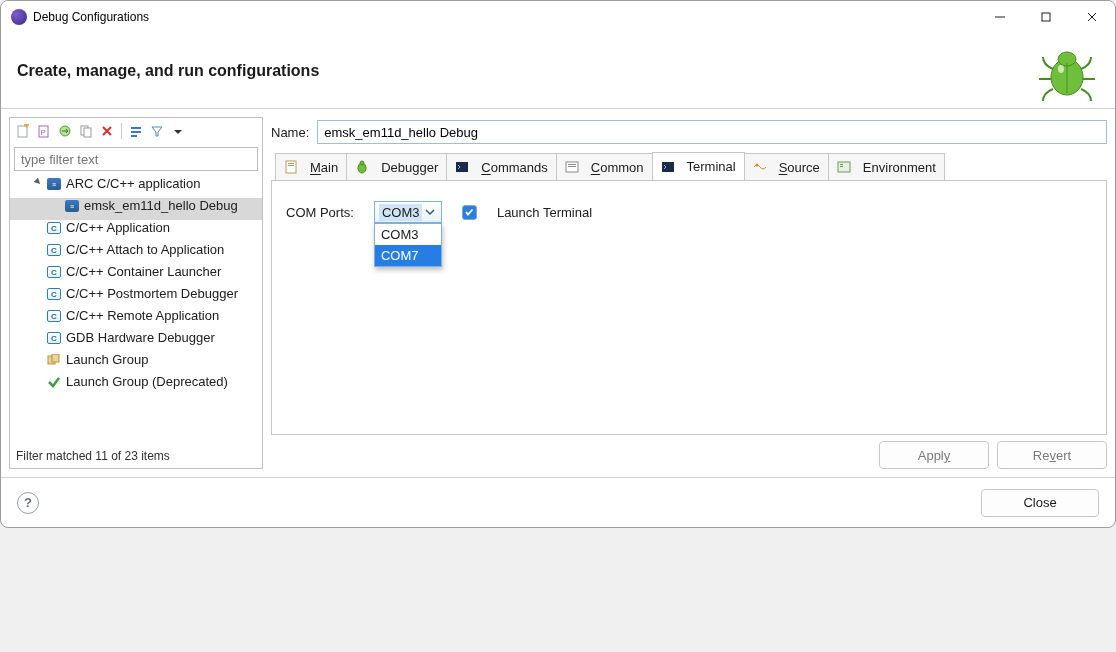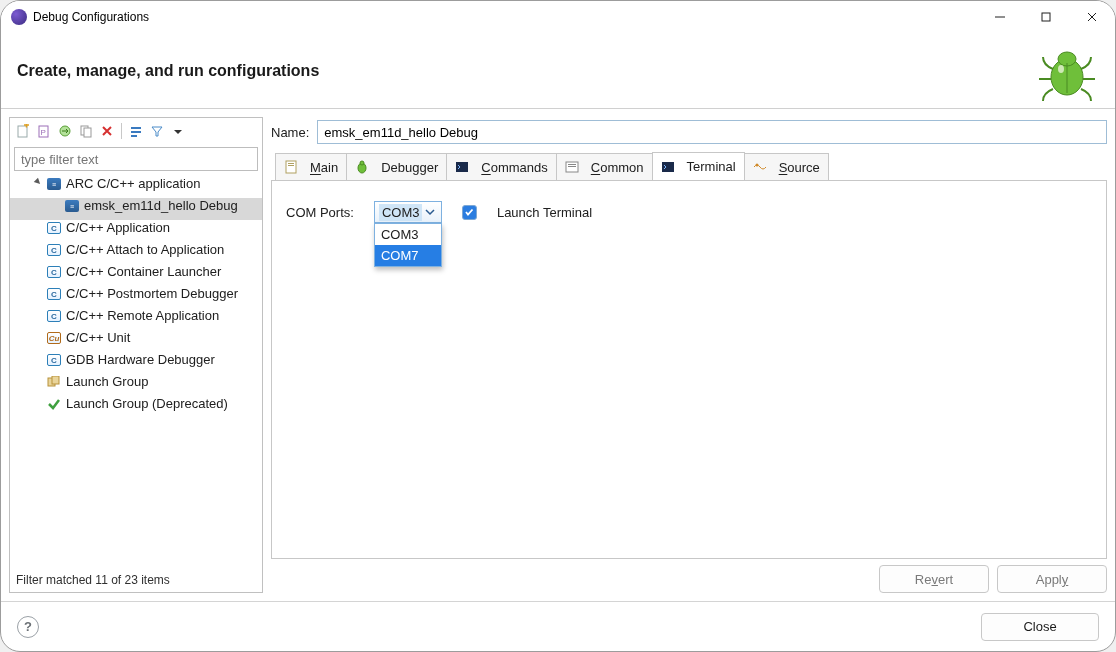--- a/index.html
+++ b/index.html
@@ -1,17 +1,17 @@
 <!DOCTYPE html>
 <html><head>
 <meta charset="utf-8">
 <style>
   *{box-sizing:border-box;}
   html,body{margin:0;padding:0;font-family:"Segoe UI",Tahoma,sans-serif;font-size:13px;color:#202020;background:#f0f0f0;}
-  .window{width:1116px;height:652px;border:1px solid #9c9c9c;border-radius:20px;background:#fff;display:flex;flex-direction:column;overflow:hidden;}
+  .window{width:1116px;height:528px;border:1px solid #9c9c9c;border-radius:8px;background:#fff;display:flex;flex-direction:column;overflow:hidden;}
   
   .titlebar{height:32px;display:flex;align-items:center;padding:0 0 0 10px;background:#fff;flex:none;}
   .titlebar .eclipse-icon{width:16px;height:16px;border-radius:50%;background:radial-gradient(circle at 5px 5px,#7c5bd2,#3a2b80);margin-right:6px;}
   .titlebar .title{font-size:12px;color:#000;}
   .titlebar .spacer{flex:1;}
   .winbtn{width:46px;height:32px;display:flex;align-items:center;justify-content:center;color:#202020;}
   .winbtn svg{width:10px;height:10px;}
   
   .header-band{height:76px;border-bottom:1px solid #d0d0d0;display:flex;align-items:center;padding:0 16px;position:relative;}
   .header-band .heading{font-size:16px;font-weight:700;color:#1a1a1a;}
@@ -212,27 +212,20 @@
           <div class="tree-row level1">
             <span class="caret"></span>
             <span class="icon">
               <span class="ic-c">C</span>
             </span>
             <span>C/C++ Remote Application</span>
           </div>
           <div class="tree-row level1">
             <span class="caret"></span>
             <span class="icon">
-              <span class="ic-c" style="color:#b06a1a;border-color:#b06a1a;font-style:italic">Cu</span>
-            </span>
-            <span>C/C++ Unit</span>
-          </div>
-          <div class="tree-row level1">
-            <span class="caret"></span>
-            <span class="icon">
               <span class="ic-c">C</span>
             </span>
             <span>GDB Hardware Debugger</span>
           </div>
           <div class="tree-row level1">
             <span class="caret"></span>
             <span class="icon">
               <svg width="14" height="12">
                 <rect x="1" y="2" width="7" height="8" fill="#e9d49a" stroke="#b8923a"></rect>
                 <rect x="5" y="0" width="7" height="8" fill="#e9d49a" stroke="#b8923a"></rect>
@@ -308,20 +301,30 @@
               <span>Terminal</span>
             </div>
             <div class="tab">
               <span class="t-icon">
                 <svg width="14" height="12">
                   <path d="M1 6 Q4 2 7 6 T13 6" stroke="#d08a2a" fill="none"></path>
                   <circle cx="4" cy="4" r="1.5" fill="#d08a2a"></circle>
                 </svg>
               </span>
               <span><span class="mn">S</span>ource</span>
+            </div>
+            <div class="tab">
+              <span class="t-icon">
+                <svg width="14" height="12">
+                  <rect x="1" y="1" width="12" height="10" fill="#e8f0e0" stroke="#6a9a5a"></rect>
+                  <rect x="3" y="3" width="3" height="1" fill="#6a9a5a"></rect>
+                  <rect x="3" y="5" width="3" height="1" fill="#6a9a5a"></rect>
+                </svg>
+              </span>
+              <span>Environment</span>
             </div>
           </div>
         <div class="tab-body">
           <div class="form-row">
             <span>COM  Ports:</span>
             <div class="combo">
               <div class="combo-display">
                 <span class="txt">COM3</span>
                 <span class="arrow">
                     <svg width="10" height="10" viewBox="0 0 10 10">
@@ -338,24 +341,24 @@
                 <svg viewBox="0 0 10 10">
                   <path d="M2 5 L4 7.5 L8.5 2.5" stroke="#fff" stroke-width="1.8" fill="none"></path>
                 </svg>
               </span>
             <span>Launch Terminal</span>
           </div>
         </div>
       </div>
       <div class="action-row">
         <div class="btn">
+            <span>Appl<span class="mn">y</span></span>
+          </div>
+        <div class="btn">
             <span>Re<span class="mn">v</span>ert</span>
-          </div>
-        <div class="btn">
-            <span>Appl<span class="mn">y</span></span>
           </div>
       </div>
     </div>
   </div>
 
   <div class="footer">
     <span class="help">?</span>
     <span class="spacer"></span>
     <div class="btn enabled" style="min-width:118px">
         <span>Close</span>

